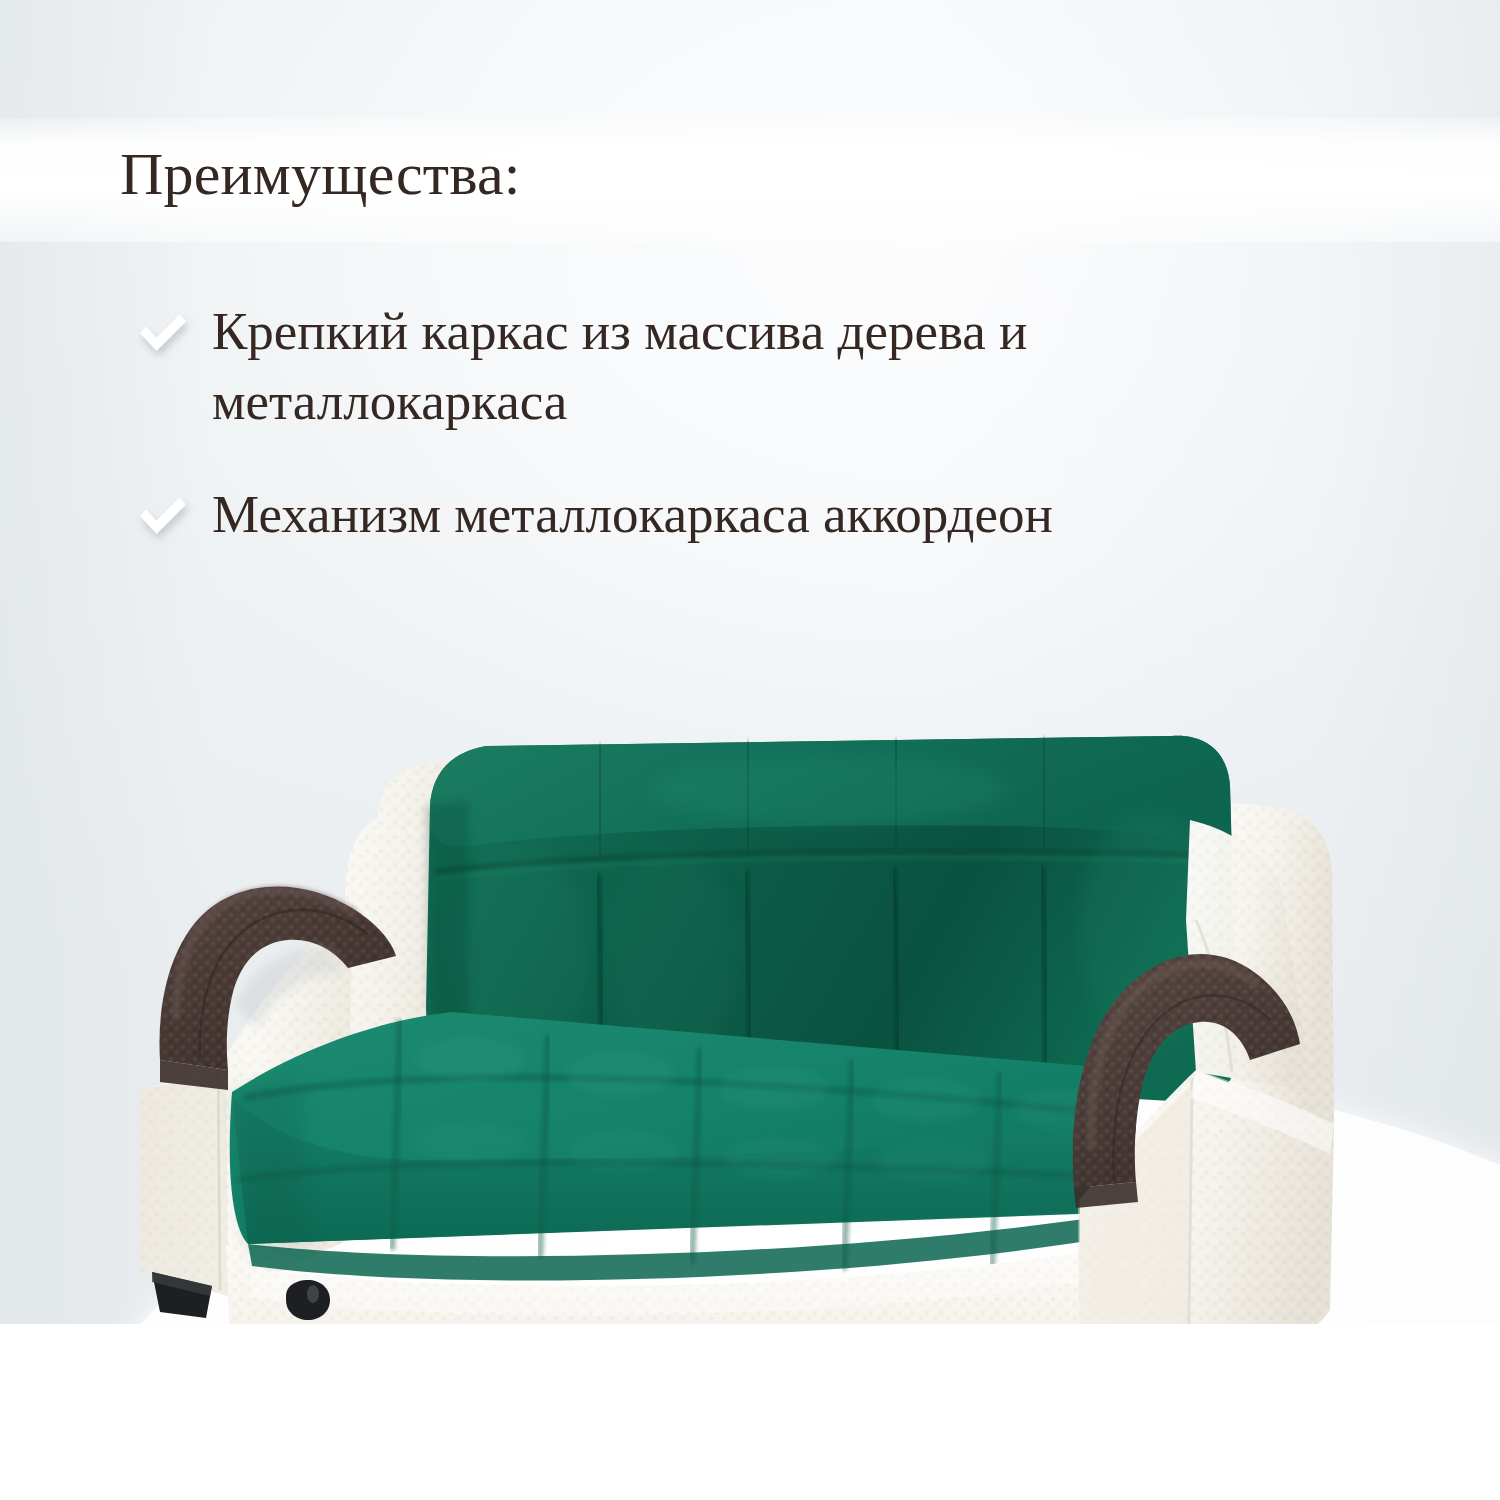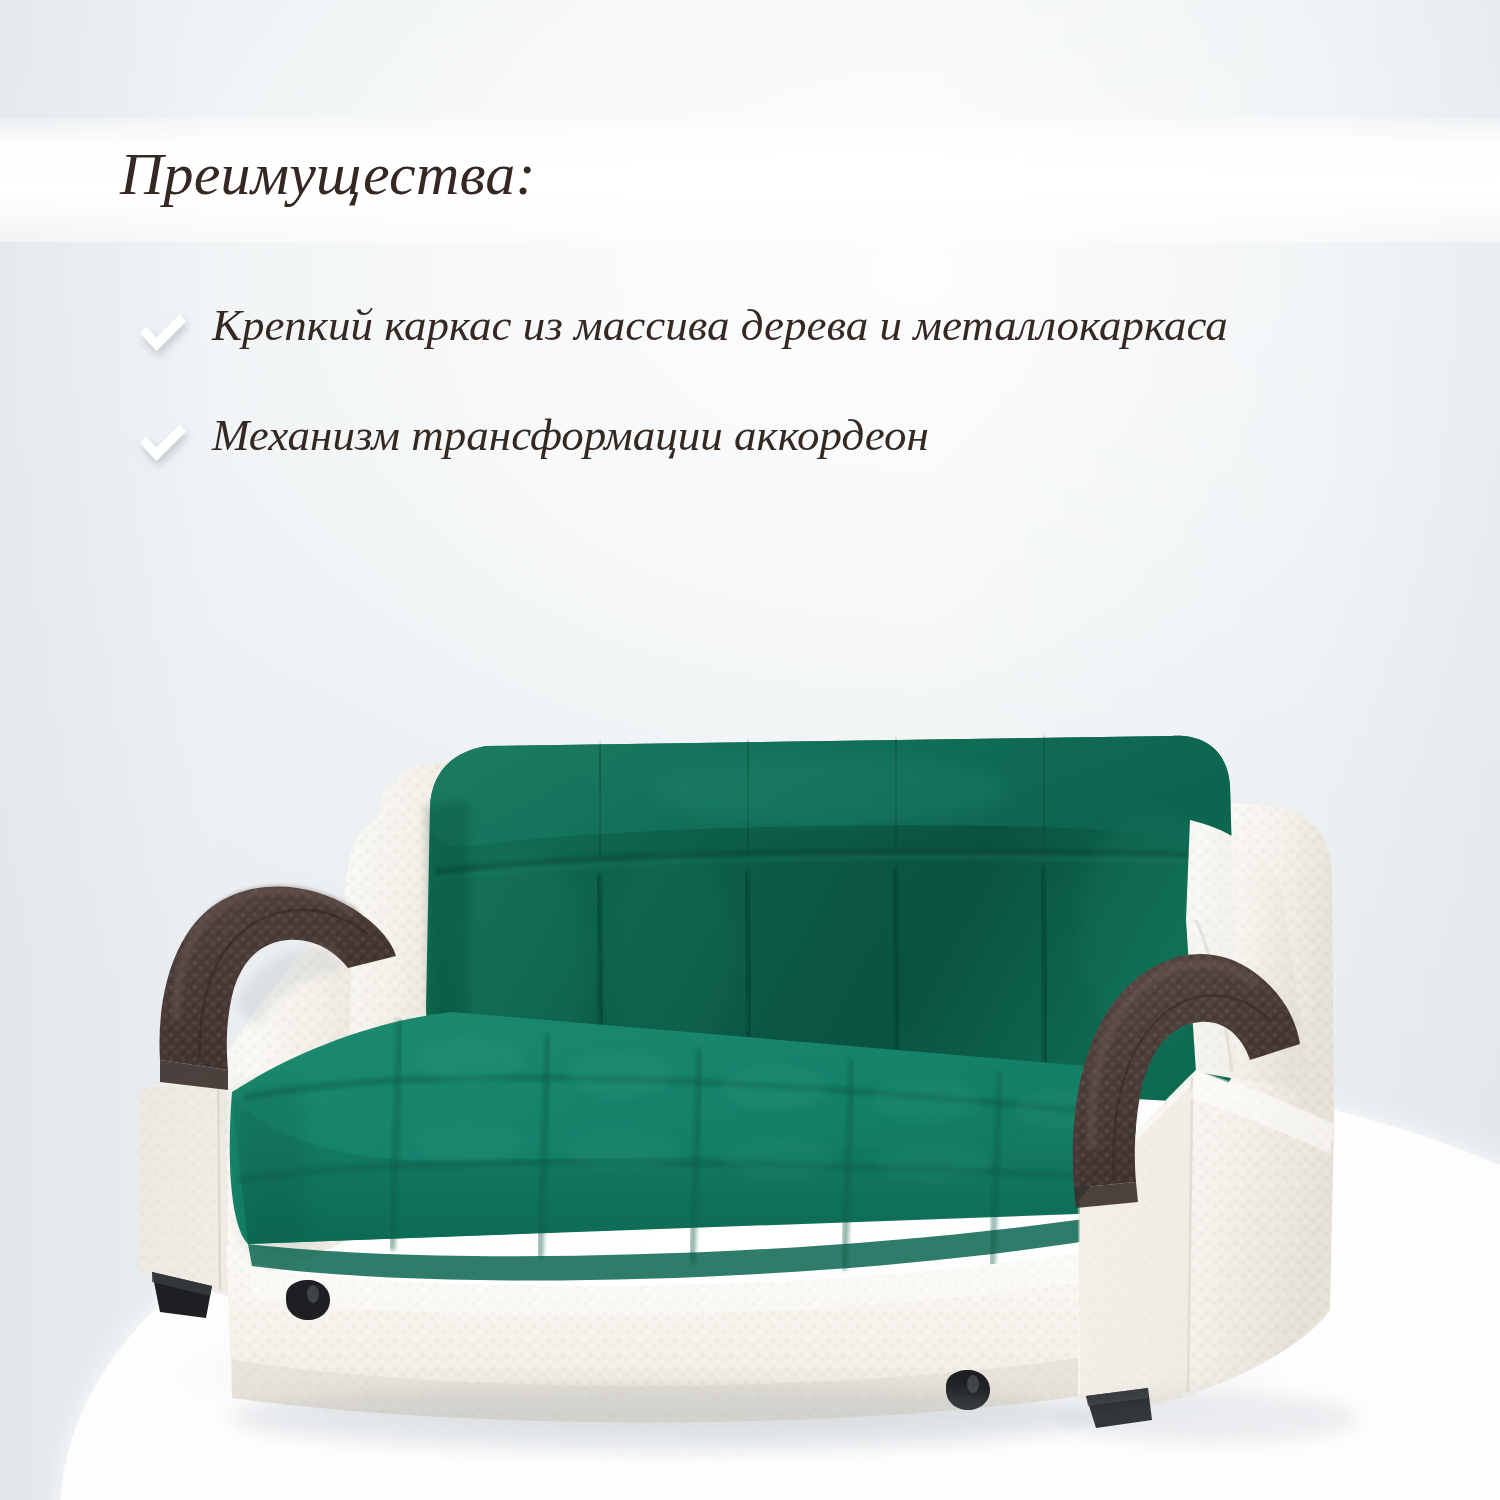--- a/index.html
+++ b/index.html
@@ -7,25 +7,24 @@
     padding: 0;
     background: #ffffff;
   }
   body {
     font-family: "Liberation Serif", "DejaVu Serif", serif;
   }
 
   .canvas {
     position: relative;
     width: 1500px;
-    height: 1500px;
+    height: 1324px;
     overflow: hidden;
     background:
       radial-gradient(ellipse 1400px 900px at 62% 18%, #fdfdfe 0%, #f6f8f9 38%, #eef1f3 65%, #e7ebed 100%);
-    font-style: italic;
   }
 
   
   .backdrop-sheen {
     position: absolute;
     inset: 0;
     background:
       linear-gradient(90deg,
         rgba(222,228,232,0.55) 0%,
         rgba(240,243,245,0.25) 14%,
@@ -79,21 +78,21 @@
   .check-icon {
     flex: 0 0 auto;
     width: 62px;
     height: 62px;
     margin-top: 6px;
     margin-right: 18px;
   }
   .check-icon svg { display: block; width: 62px; height: 62px; }
 
   .benefit-text {
-    font-size: 45px;
+    font-size: 53px;
     line-height: 1.33;
     color: #352822;
     max-width: 1060px;
   }
 
   
   .podium {
     position: absolute;
     left: 60px;
     top: 1062px;
@@ -156,21 +155,21 @@
       <span class="check-icon">
         <svg viewBox="0 0 62 62" xmlns="http://www.w3.org/2000/svg">
           <defs>
             <filter id="ckshadow2" x="-40%" y="-40%" width="190%" height="190%">
               <feDropShadow dx="2" dy="5" stdDeviation="4" flood-color="#9aa3ab" flood-opacity="0.55"></feDropShadow>
             </filter>
           </defs>
           <path d="M8 31 L14 24.5 L24.5 35.5 L47.5 12.5 L54 19.5 L24.5 49 Z" fill="#ffffff" filter="url(#ckshadow2)"></path>
         </svg>
       </span>
-      <span class="benefit-text">Механизм трансформации аккордеон</span>
+      <span class="benefit-text">Механизм металлокаркаса аккордеон</span>
     </div>
 
 
   </div>
 
   <div class="podium"></div>
   <div class="floor-shadow"></div>
 
   <div class="sofa">
     <svg viewBox="0 0 1500 1500" xmlns="http://www.w3.org/2000/svg">

